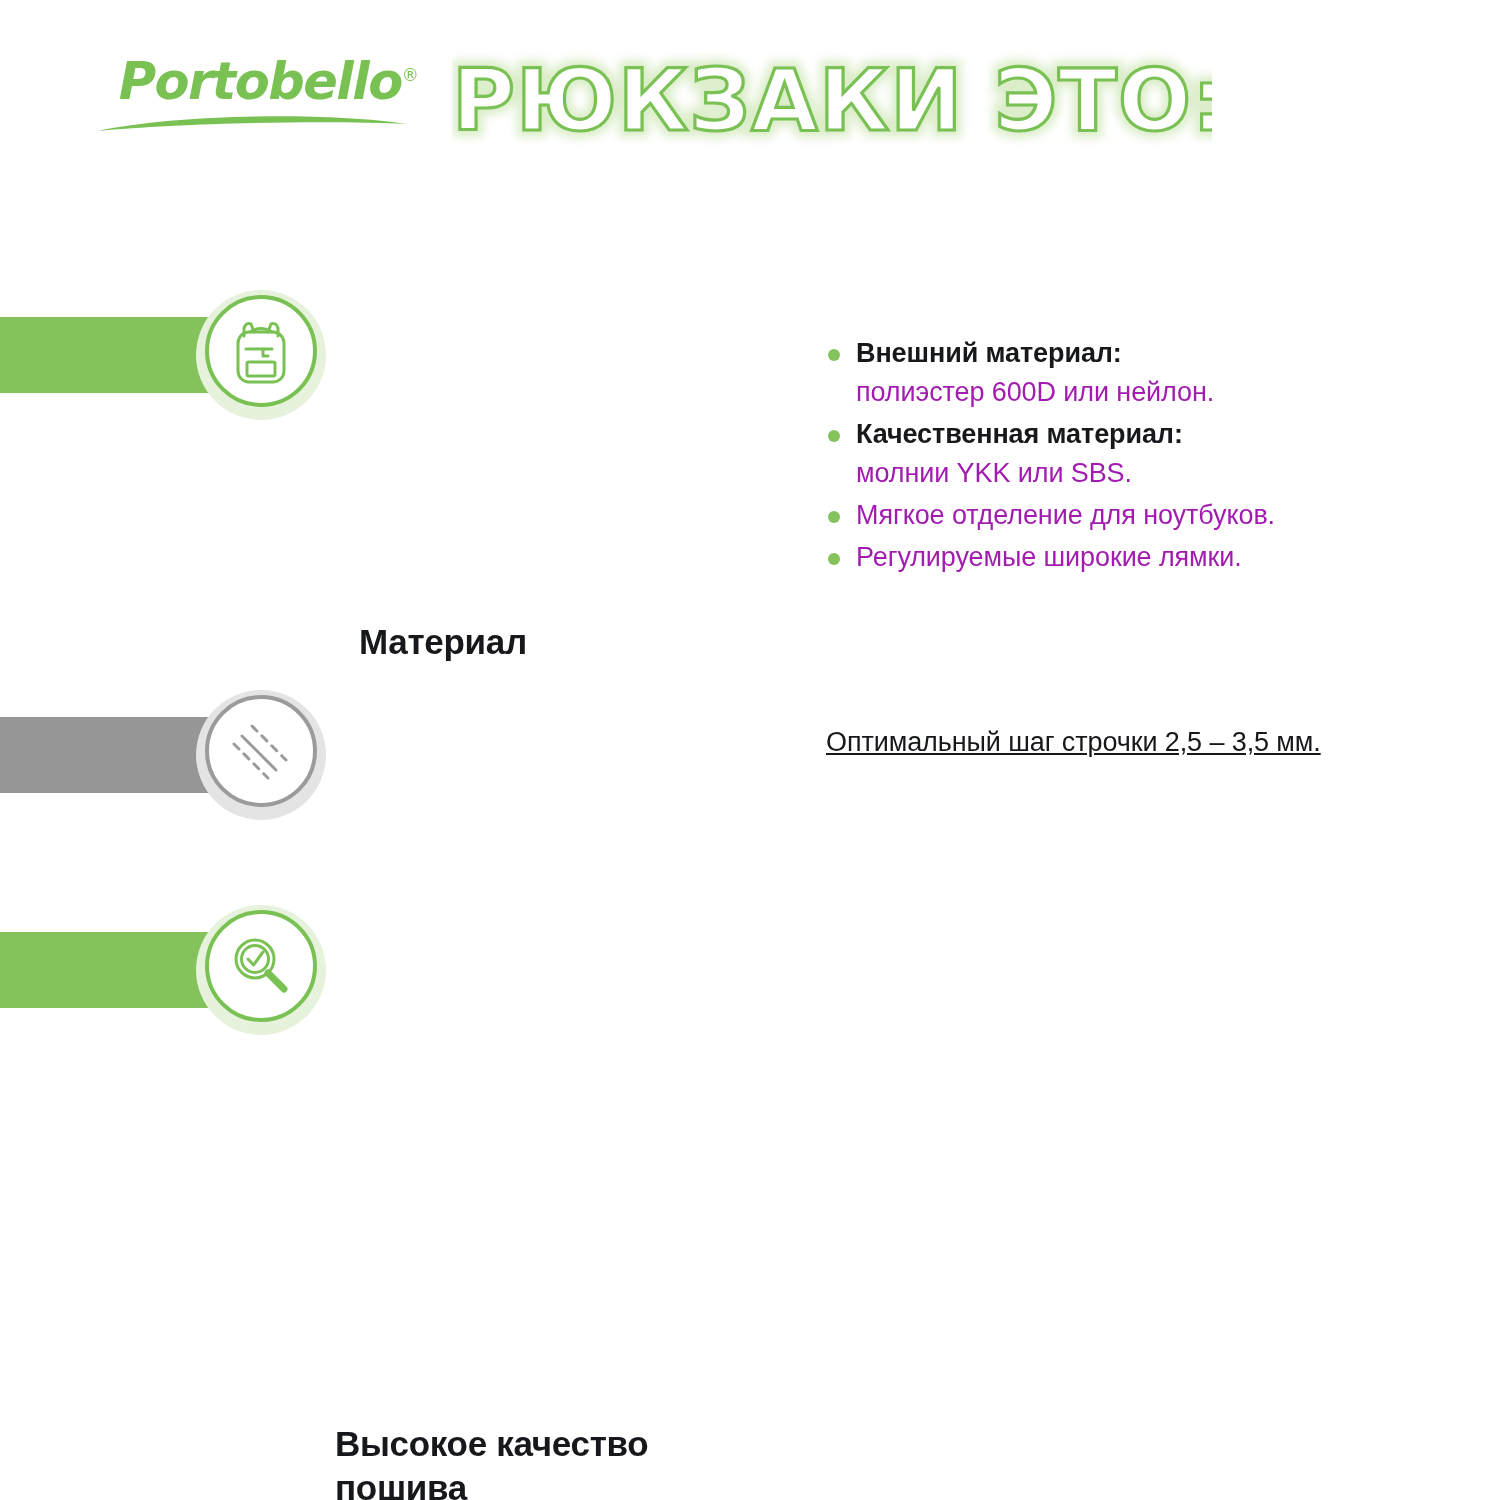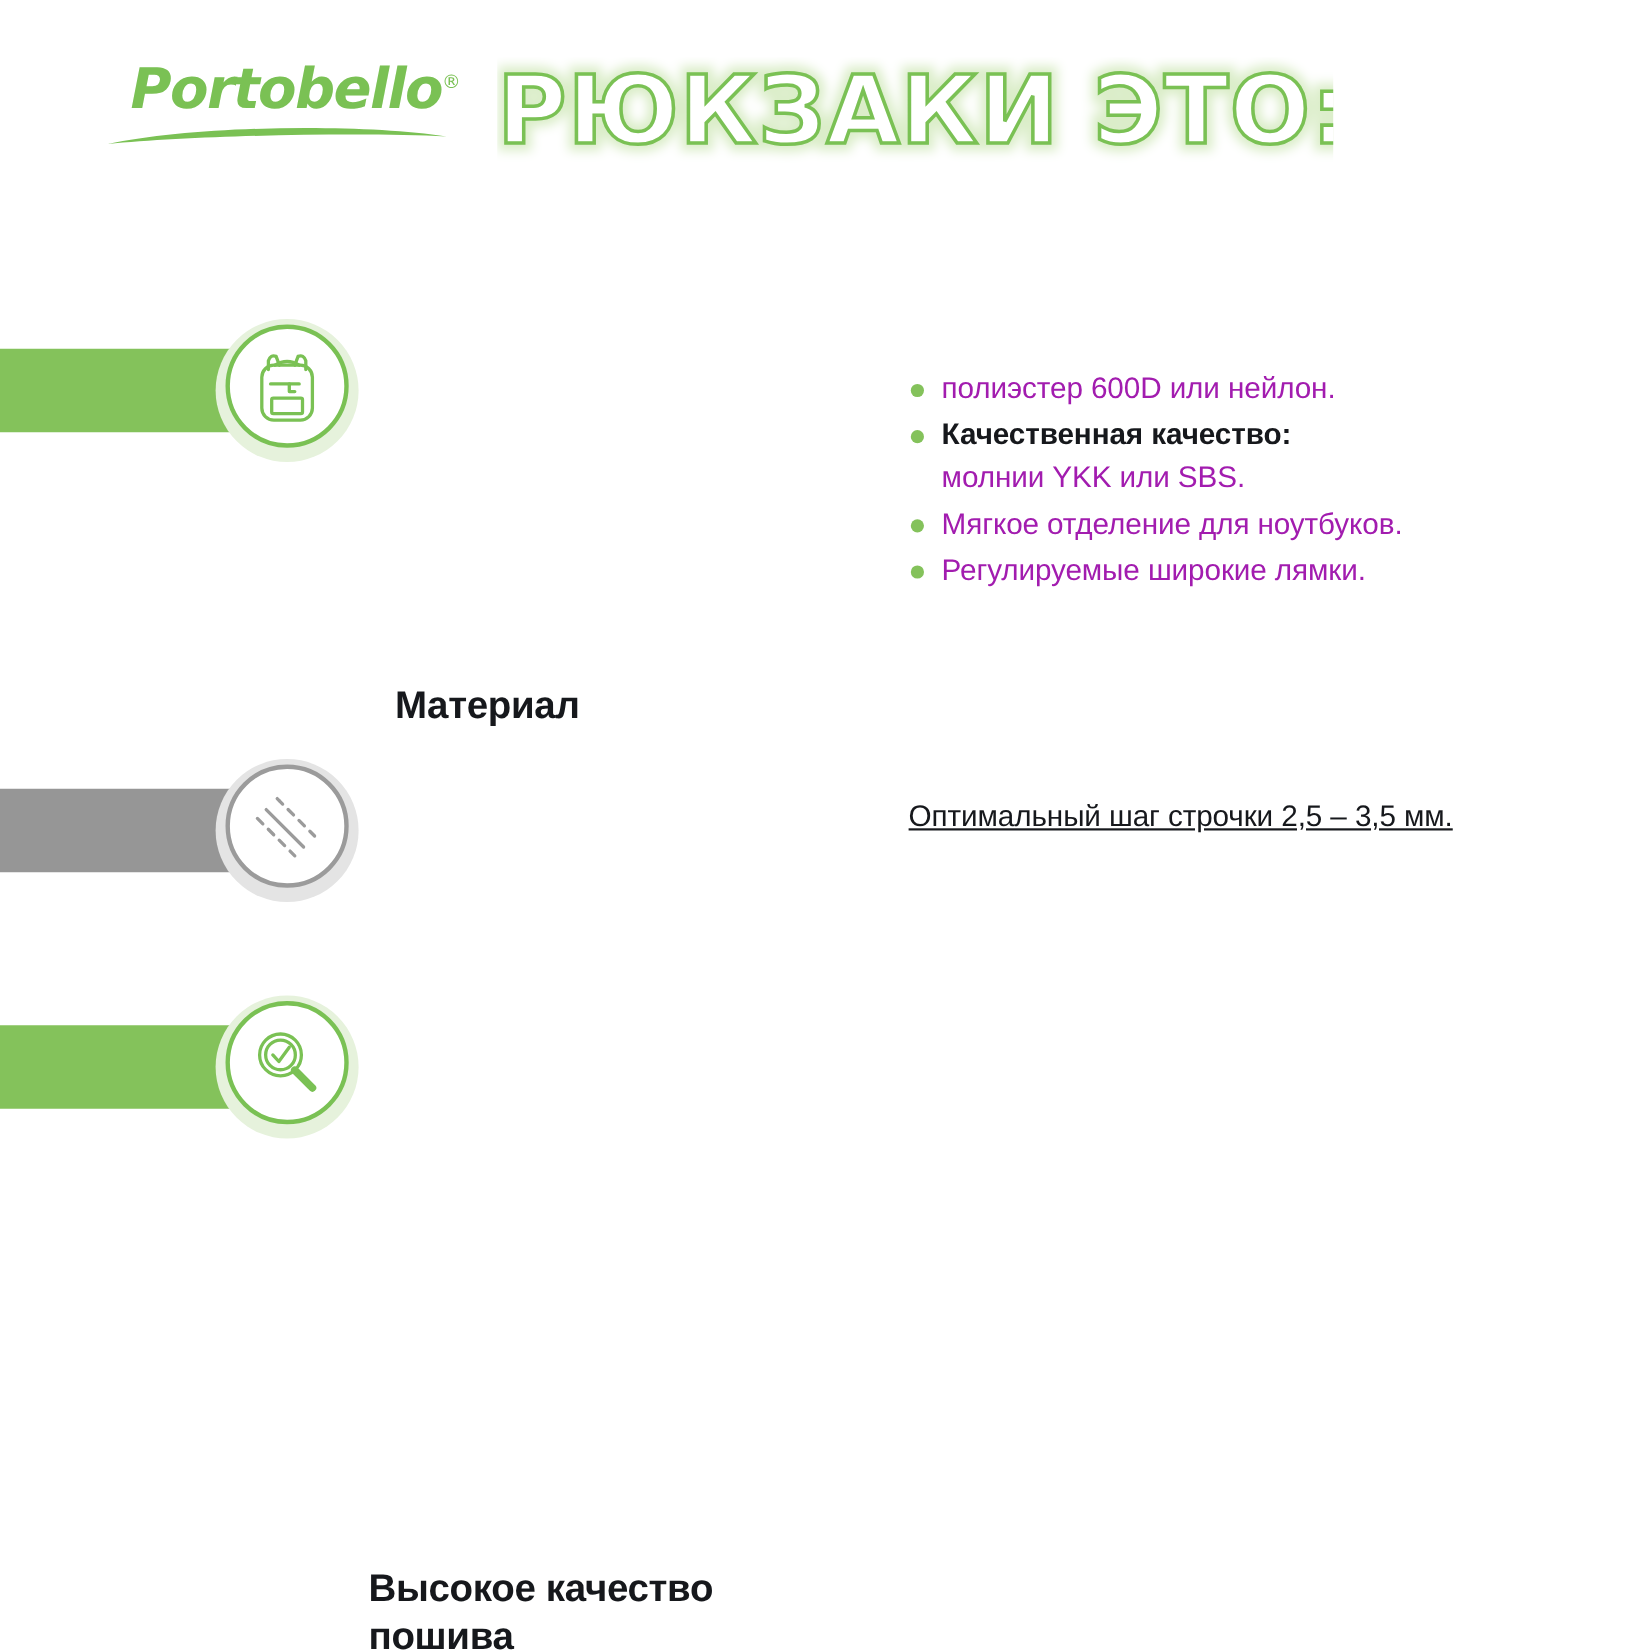--- a/index.html
+++ b/index.html
@@ -251,25 +251,26 @@
         <path d="M40 40 L56 56" stroke-width="7"></path>
       </g>
     </svg>
   </div>
 
 </div>
 
 <div class="bullets" id="bullets">
     <div class="bullet">
       <span class="bullet-dot"></span>
+      <div class="bullet-title">Внешний материал:</div>
       <div class="bullet-text">полиэстер 600D или нейлон.</div>
     </div>
     <div class="bullet">
       <span class="bullet-dot"></span>
-      <div class="bullet-title">Качественная качество:</div>
+      <div class="bullet-title">Качественная материал:</div>
       <div class="bullet-text">молнии YKK или SBS.</div>
     </div>
     <div class="bullet">
       <span class="bullet-dot"></span>
       <div class="bullet-text">Мягкое отделение для ноутбуков.</div>
     </div>
     <div class="bullet">
       <span class="bullet-dot"></span>
       <div class="bullet-text">Регулируемые широкие лямки.</div>
     </div>

